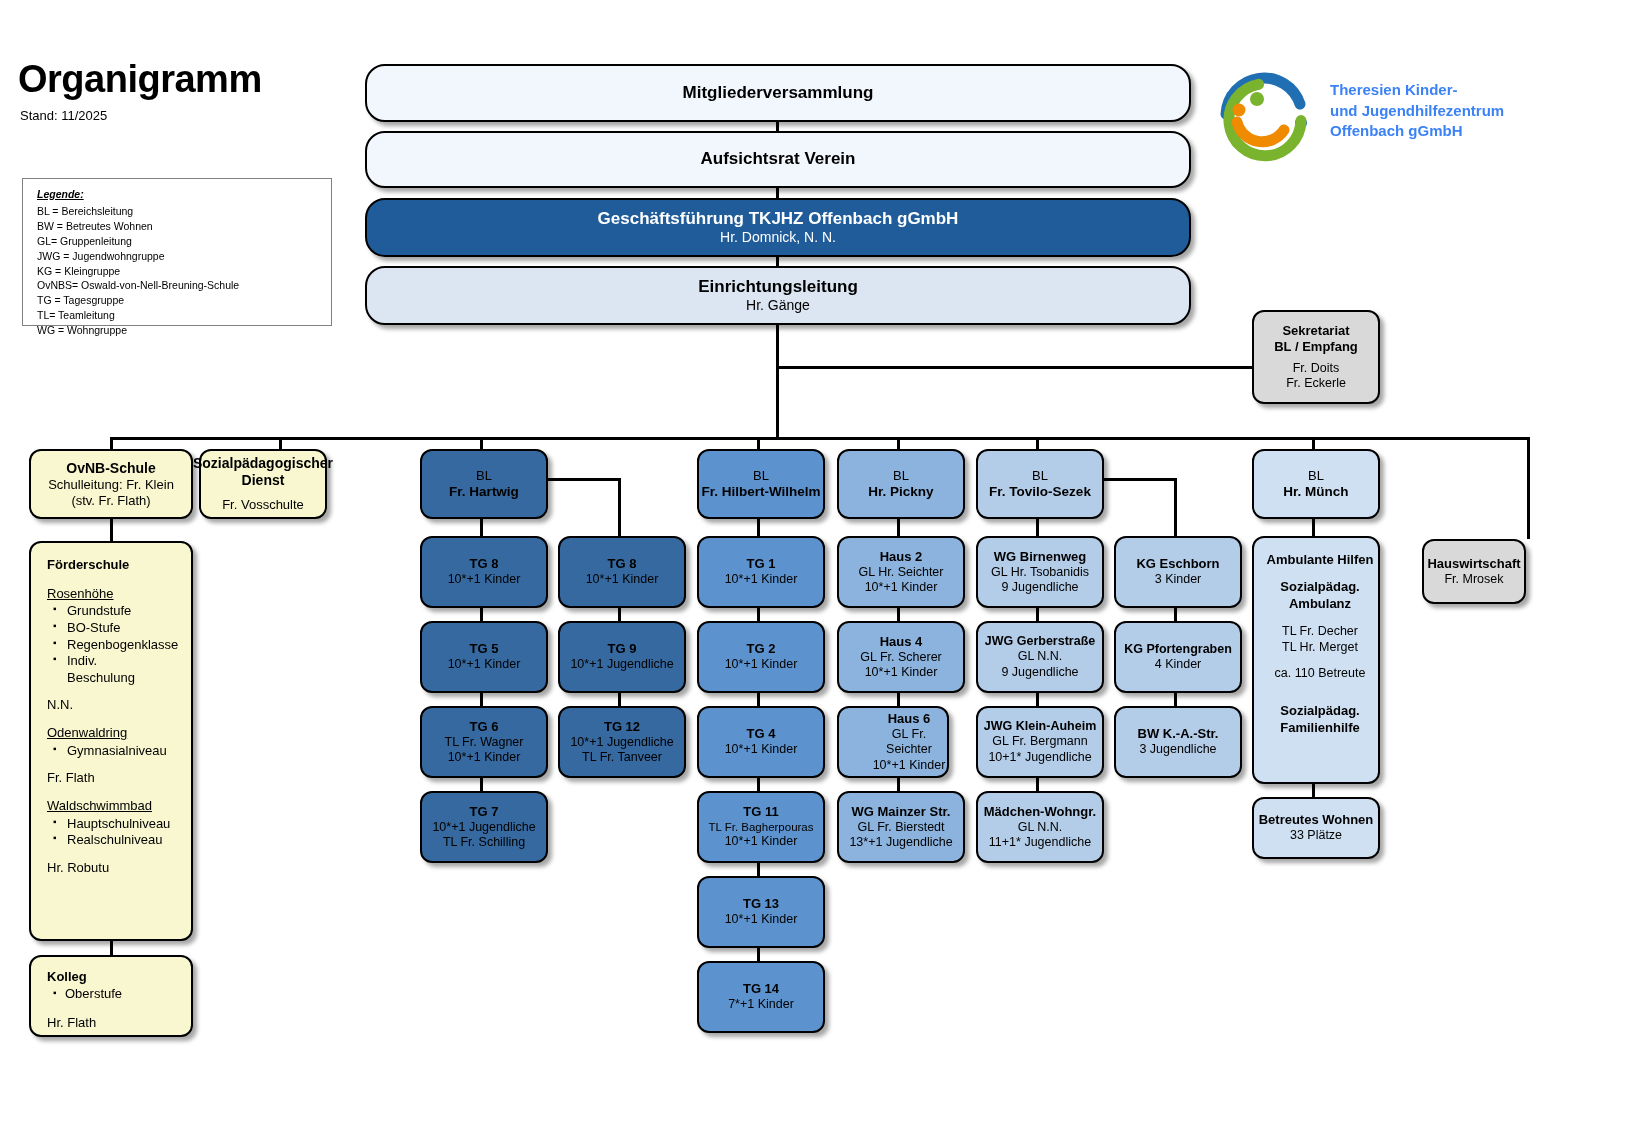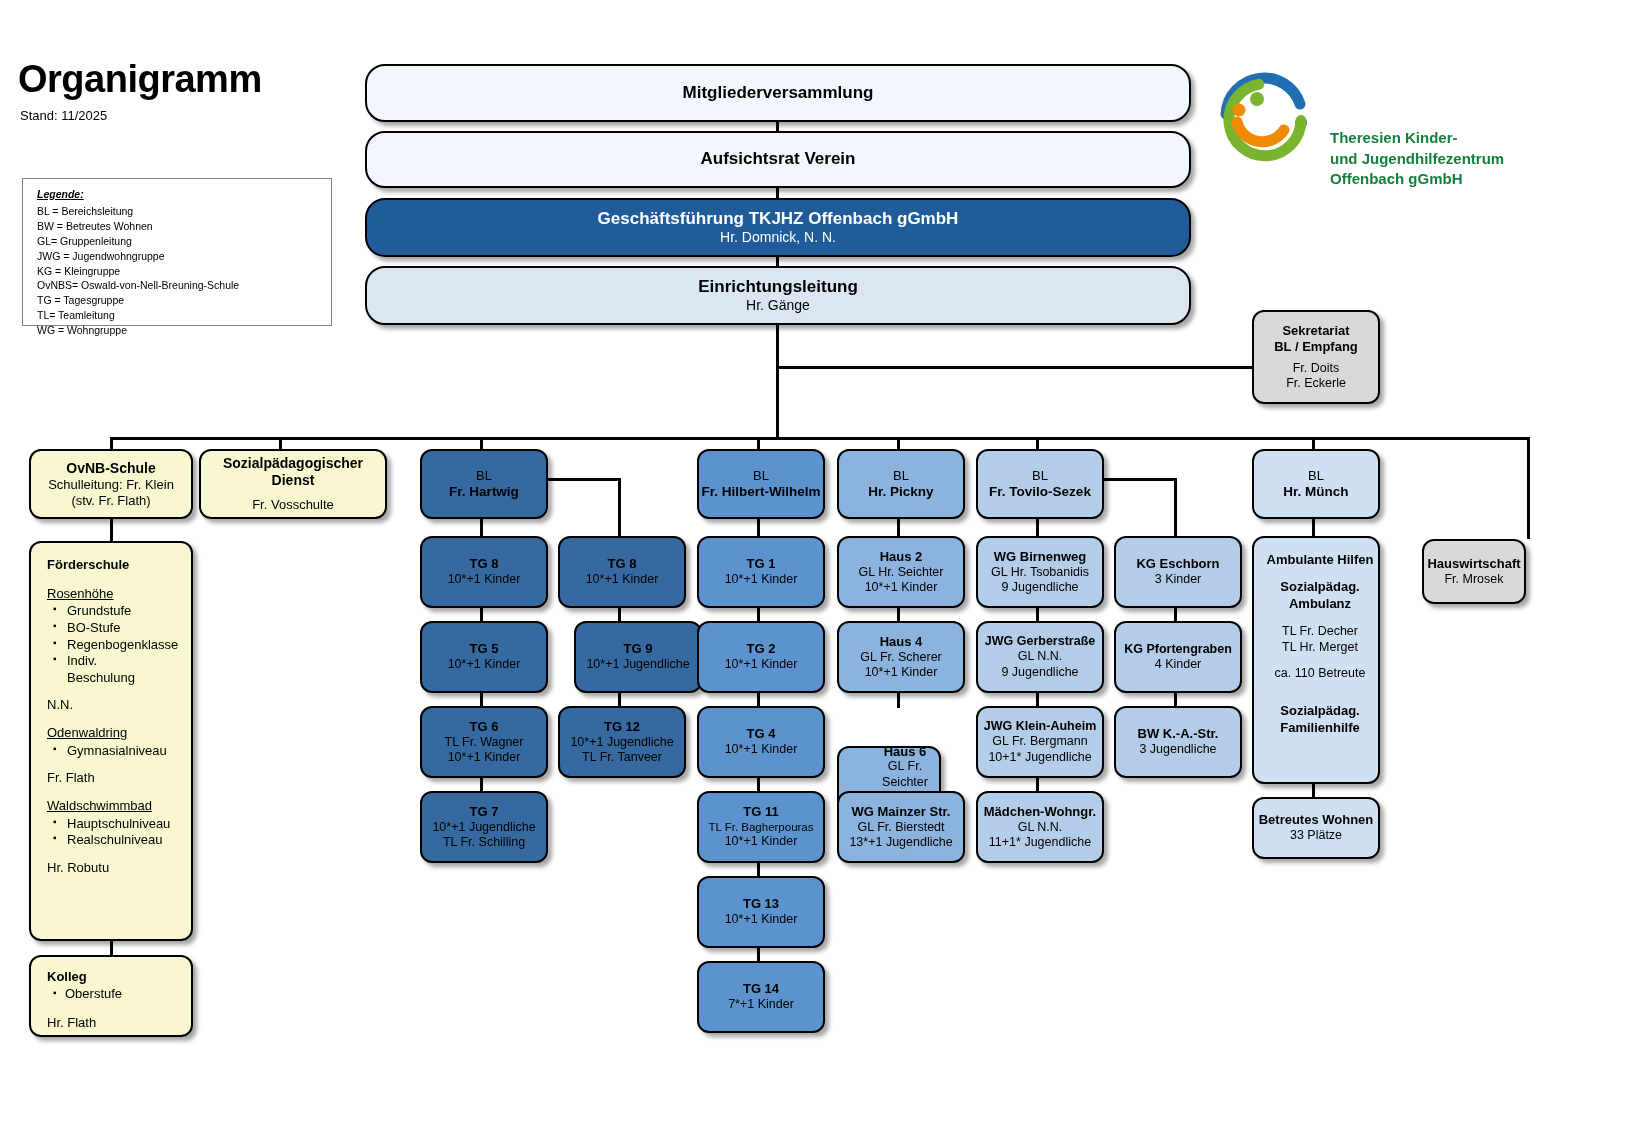--- a/index.html
+++ b/index.html
@@ -71,23 +71,22 @@
     font-size:10.5px;
     line-height:1.42;
     z-index:5;
   }
   #legend .lg-h{font-weight:bold;font-style:italic;text-decoration:underline;margin-bottom:2px;}
 
   
   #logo{position:absolute;left:1208px;top:66px;width:120px;height:96px;z-index:6;}
   #logotext{
     position:absolute;left:1330px;top:80px;
-    font-size:15px;line-height:1.38;font-weight:bold;color:#15803d;
+    font-size:15px;line-height:1.38;font-weight:bold;color:#3b82f6;
     z-index:6;
-    margin-top:48px;
   }
 
   
   .t-head{font-size:17px;border-radius:20px;}
   .t-head .sub{font-size:14px;}
   .t-bl{font-size:13px;}
   .t-bl .ttl{font-size:13.5px;}
   .t-unit{font-size:12.5px;}
   .t-unit .ttl{font-size:13px;}
   .t-school{font-size:13px;}
@@ -204,21 +203,21 @@
   <div class="box c-gray t-unit" style="left:1422px;top:539px;width:104px;height:65px;">
     <div class="ttl">Hauswirtschaft</div>
     <div class="sub">Fr. Mrosek</div>
   </div>
 
   <div class="box c-yellow t-school" style="left:29px;top:449px;width:164px;height:70px;">
     <div class="ttl">OvNB-Schule</div>
     <div class="sub">Schulleitung: Fr. Klein</div>
     <div class="sub">(stv. Fr. Flath)</div>
   </div>
-  <div class="box c-yellow t-school" style="left:199px;top:449px;width:188px;height:70px;">
+  <div class="box c-yellow t-school" style="left:199px;top:449px;width:128px;height:70px;">
     <div class="ttl">Sozialpädagogischer</div>
     <div class="ttl">Dienst</div>
     <div class="sub" style="margin-top:8px;">Fr. Vosschulte</div>
   </div>
   <div class="ln lnv" style="left:110px;top:519px;height:22px;"></div>
 
   <div class="box c-yellow" id="foerder" style="left:29px;top:541px;width:164px;height:400px;">
     <div class="fs-h">Förderschule</div>
     <div class="fs-sec">Rosenhöhe</div>
     <ul>
@@ -278,21 +277,21 @@
     <div class="ttl">TG 7</div>
     <div class="sub">10*+1 Jugendliche</div>
     <div class="sub">TL Fr. Schilling</div>
   </div>
 
   <div class="box c-b1 t-unit" style="left:558px;top:536px;width:128px;height:72px;">
     <div class="ttl">TG 8</div>
     <div class="sub">10*+1 Kinder</div>
   </div>
   <div class="ln lnv" style="left:618px;top:608px;height:15px;"></div>
-  <div class="box c-b1 t-unit" style="left:574px;top:621px;width:128px;height:72px;">
+  <div class="box c-b1 t-unit" style="left:558px;top:621px;width:128px;height:72px;">
     <div class="ttl">TG 9</div>
     <div class="sub">10*+1 Jugendliche</div>
   </div>
   <div class="ln lnv" style="left:618px;top:693px;height:15px;"></div>
   <div class="box c-b1 t-unit" style="left:558px;top:706px;width:128px;height:72px;">
     <div class="ttl">TG 12</div>
     <div class="sub">10*+1 Jugendliche</div>
     <div class="sub">TL Fr. Tanveer</div>
   </div>
 
@@ -342,21 +341,21 @@
     <div class="sub">GL Hr. Seichter</div>
     <div class="sub">10*+1 Kinder</div>
   </div>
   <div class="ln lnv" style="left:897px;top:608px;height:15px;"></div>
   <div class="box c-b3 t-unit" style="left:837px;top:621px;width:128px;height:72px;">
     <div class="ttl">Haus 4</div>
     <div class="sub">GL Fr. Scherer</div>
     <div class="sub">10*+1 Kinder</div>
   </div>
   <div class="ln lnv" style="left:897px;top:693px;height:15px;"></div>
-  <div class="box c-b3 t-unit" style="left:837px;top:746px;width:104px;height:72px;padding-left:32px;">
+  <div class="box c-b3 t-unit" style="left:837px;top:706px;width:112px;height:72px;padding-left:32px;">
     <div class="ttl">Haus 6</div>
     <div class="sub">GL Fr. Seichter</div>
     <div class="sub">10*+1 Kinder</div>
   </div>
   <div class="ln lnv" style="left:897px;top:778px;height:15px;"></div>
   <div class="box c-b3 t-unit" style="left:837px;top:791px;width:128px;height:72px;">
     <div class="ttl">WG Mainzer Str.</div>
     <div class="sub">GL Fr. Bierstedt</div>
     <div class="sub">13*+1 Jugendliche</div>
   </div>

